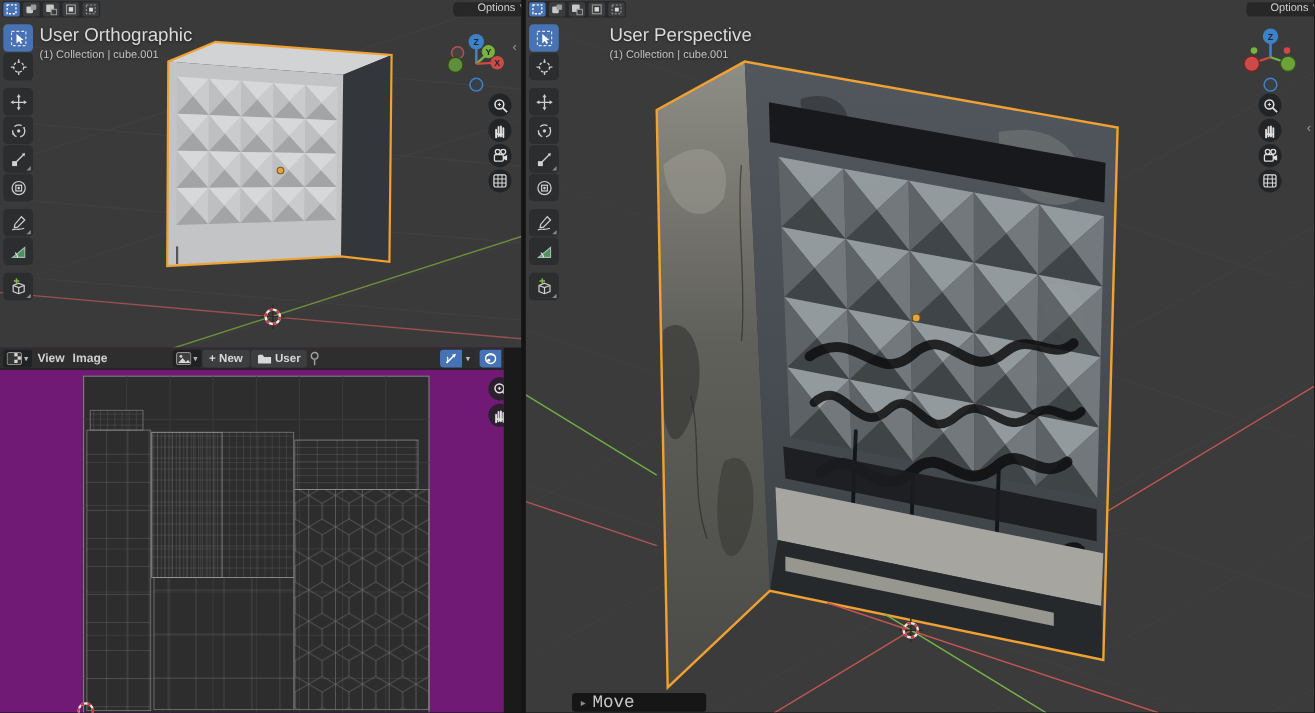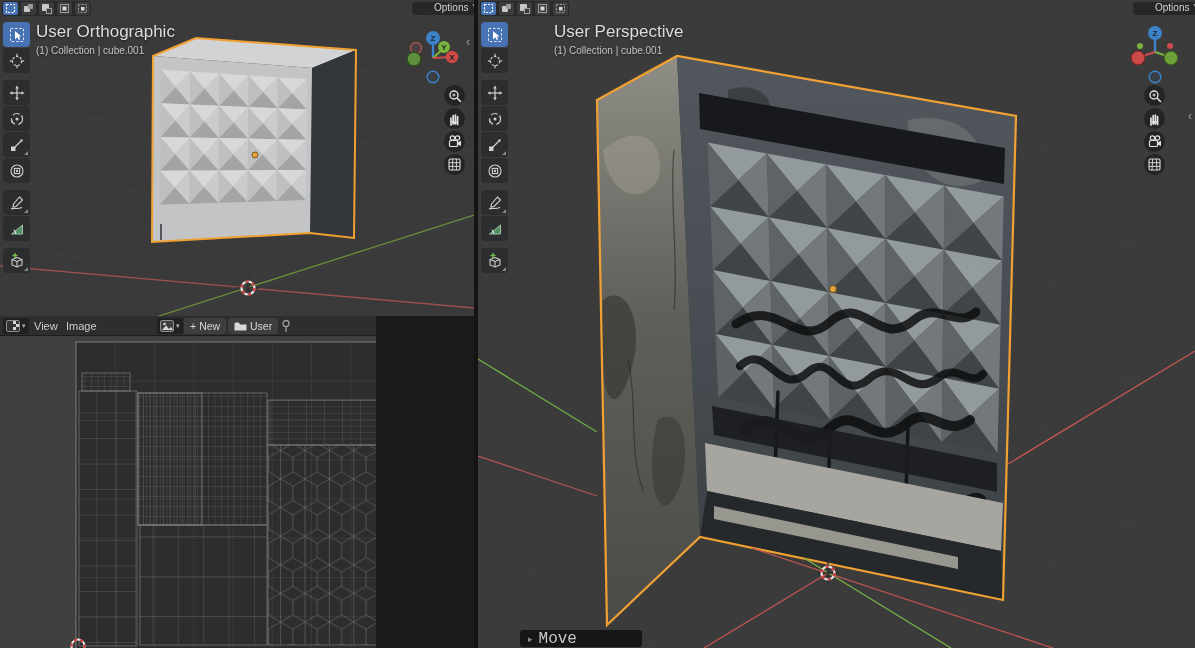--- a/index.html
+++ b/index.html
@@ -2,21 +2,21 @@
 <html><head>
 <meta charset="utf-8">
 <style>
   * { margin:0; padding:0; box-sizing:border-box; }
   html,body { background:#111; }
   body { font-family:"Liberation Sans", sans-serif; }
   #stage { position:relative; width:1195px; height:648px; background:#1a1a1a; overflow:hidden; }
   .abs { position:absolute; }
   .viewport { position:absolute; overflow:hidden; }
   #vp-left { left:0; top:0; width:474px; height:316px; background:#3a3a3b; }
-  #uv-editor { left:0; top:316px; width:376px; height:332px; background:#404040; }
+  #uv-editor { left:0; top:316px; width:458px; height:332px; background:#701a75;font-weight:bold; }
   #vp-right { left:478px; top:0; width:717px; height:648px; background:#3b3b3c; }
   #divider-v { left:474px; top:0; width:4px; height:648px; background:#141414; }
   .scene { position:absolute; left:0; top:0; }
 
   
   .vp-head { position:absolute; color:#d8d8d8; }
   .vp-view { font-size:17px; color:#dcdcdc; text-shadow:0 1px 2px rgba(0,0,0,.5); }
   .vp-ctx { font-size:10px; color:#c4c4c4; margin-top:3px; text-shadow:0 1px 2px rgba(0,0,0,.5); }
 
   

